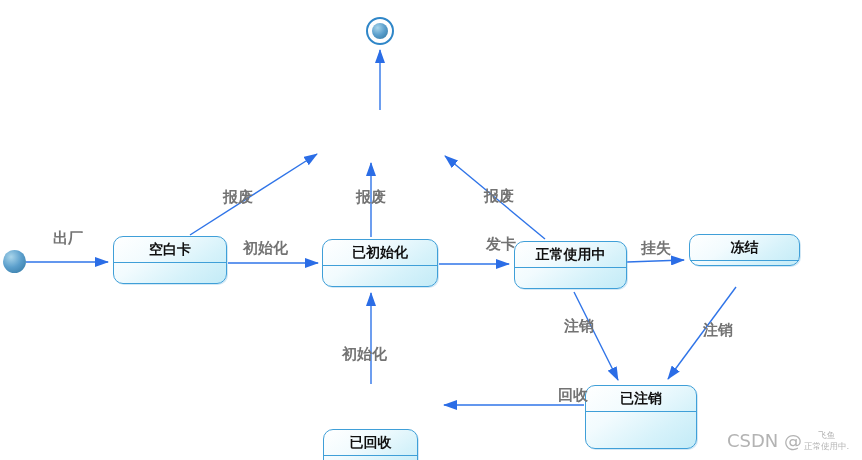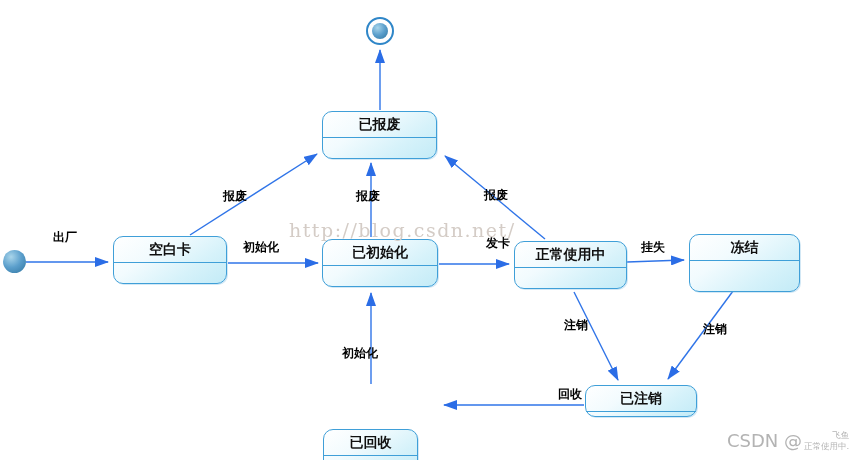--- a/index.html
+++ b/index.html
@@ -44,39 +44,39 @@
     box-sizing:border-box;
     display:flex;align-items:center;justify-content:center;
   }
   .final-ball{
     width:16px;height:16px;border-radius:50%;
     background:radial-gradient(circle at 35% 30%,#a9d5ea 0%,#5b9fcc 48%,#2f749f 100%);
   }
 
   .edge-label{
     position:absolute;
-    font-size:12px;font-weight:600;color:#000000;
+    font-size:15px;font-weight:600;color:#737373;
     white-space:nowrap;
   }
 
   .wm-center{
     position:absolute;left:289px;top:219px;
     font-family:"DejaVu Serif","Liberation Serif",serif;
     font-size:19px;letter-spacing:1.5px;
     color:#d4ccc6;white-space:nowrap;
   }
   .wm-csdn{
     position:absolute;left:727px;top:430px;
     font-size:18px;color:#b3b3b3;white-space:nowrap;
     display:flex;align-items:center;
   }
   .wm-author{
     display:inline-block;margin-left:2px;
     font-size:8.5px;line-height:1.2;color:#b3b3b3;
-    text-align:right;
+    text-align:center;
   }
 </style>
 </head>
 <body>
 
 <div class="canvas">
 
   <svg class="edges" viewBox="0 0 862 460">
     <defs>
       <marker id="arrow" markerWidth="14" markerHeight="10" refX="13" refY="5" orient="auto" markerUnits="userSpaceOnUse">
@@ -97,68 +97,63 @@
       <line x1="584" y1="405" x2="444" y2="405" marker-end="url(#arrow)"></line>
       <line x1="371" y1="384" x2="371" y2="293" marker-end="url(#arrow)"></line>
     </g>
   </svg>
 
   <div class="initial-ball" style="left:3px;top:250px;"></div>
   <div class="final-ring" style="left:366px;top:17px;">
     <div class="final-ball"></div>
   </div>
 
-  <div class="state" style="left:322px;top:111px;width:115px;height:48px;">
-    <div class="state-title">已报废</div>
-    <div class="state-divider"></div>
-  </div>
 
   <div class="state" style="left:322px;top:239px;width:116px;height:48px;">
     <div class="state-title">已初始化</div>
     <div class="state-divider"></div>
   </div>
 
   <div class="state" style="left:113px;top:236px;width:114px;height:48px;">
     <div class="state-title">空白卡</div>
     <div class="state-divider"></div>
   </div>
 
   <div class="state" style="left:514px;top:241px;width:113px;height:48px;">
     <div class="state-title">正常使用中</div>
     <div class="state-divider"></div>
   </div>
 
-  <div class="state" style="left:689px;top:234px;width:111px;height:58px;">
+  <div class="state" style="left:689px;top:234px;width:111px;height:32px;">
     <div class="state-title">冻结</div>
     <div class="state-divider"></div>
   </div>
 
   <div class="state" style="left:323px;top:385px;width:95px;height:47px;margin-top:44px;">
     <div class="state-title">已回收</div>
     <div class="state-divider"></div>
   </div>
 
-  <div class="state" style="left:585px;top:385px;width:112px;height:32px;">
+  <div class="state" style="left:585px;top:385px;width:112px;height:64px;">
     <div class="state-title">已注销</div>
     <div class="state-divider"></div>
   </div>
 
   <div class="edge-label" style="left:53px;top:229px;font-family:Liberation Serif, serif;">出厂</div>
   <div class="edge-label" style="left:243px;top:239px;">初始化</div>
   <div class="edge-label" style="left:486px;top:235px;">发卡</div>
   <div class="edge-label" style="left:641px;top:239px;">挂失</div>
   <div class="edge-label" style="left:223px;top:188px;">报废</div>
   <div class="edge-label" style="left:356px;top:188px;">报废</div>
   <div class="edge-label" style="left:484px;top:187px;">报废</div>
   <div class="edge-label" style="left:564px;top:317px;">注销</div>
   <div class="edge-label" style="left:703px;top:321px;">注销</div>
   <div class="edge-label" style="left:558px;top:386px;">回收</div>
   <div class="edge-label" style="left:342px;top:345px;">初始化</div>
 
-  <div class="wm-center">http://blog.csdn.net/</div>
   <div class="wm-csdn">
     <span>CSDN @</span>
     <span class="wm-author">
       <span>飞鱼</span><br>
       <span>正常使用中.</span>
     </span>
   </div>
 
 </div>
 

